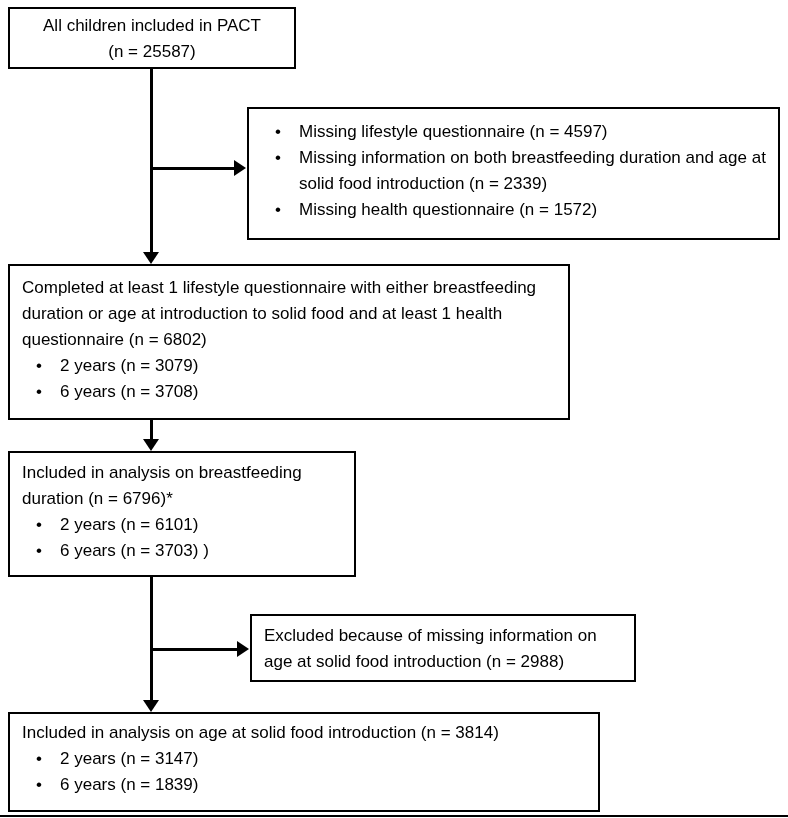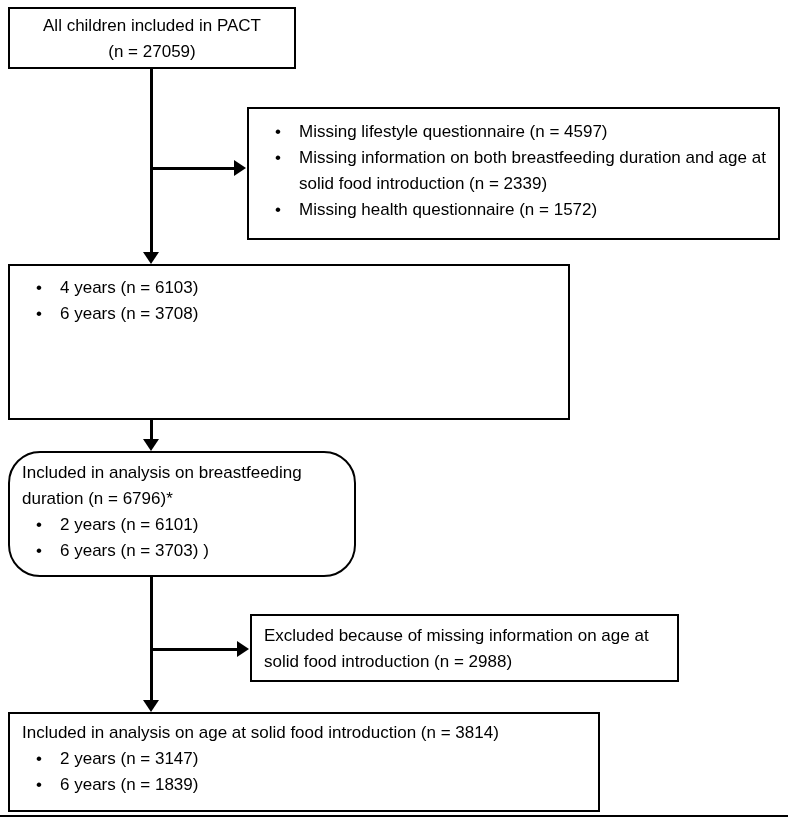--- a/index.html
+++ b/index.html
@@ -51,22 +51,22 @@
     position: absolute;
     left: 0; top: 815px;
     width: 788px; height: 2px;
     background: #000000;
   }
 
   
   .box-top           { left: 8px;   top: 7px;   width: 288px; height: 62px;  padding-top: 4px; }
   .box-excl-1        { left: 247px; top: 107px; width: 533px; height: 133px; padding: 10px 12px; }
   .box-completed     { left: 8px;   top: 264px; width: 562px; height: 156px; padding: 9px 12px; }
-  .box-breastfeed    { left: 8px;   top: 451px; width: 348px; height: 126px; padding: 7px 12px; border-radius: 32px; }
-  .box-excl-2        { left: 250px; top: 614px; width: 429px; height: 68px;  padding: 7px 12px; }
+  .box-breastfeed    { left: 8px;   top: 451px; width: 348px; height: 126px; padding: 7px 12px; }
+  .box-excl-2        { left: 250px; top: 614px; width: 386px; height: 68px;  padding: 7px 12px; }
   .box-solidfood     { left: 8px;   top: 712px; width: 592px; height: 100px; padding: 6px 12px; }
 
   
   .vline-1 { left: 150px; top: 69px;  height: 184px; }
   .arrd-1  { left: 143px; top: 252px; }
   .hline-1 { left: 151px; top: 167px; width: 84px; }
   .arrr-1  { left: 234px; top: 160px; }
 
   .vline-2 { left: 150px; top: 419px; height: 21px; }
   .arrd-2  { left: 143px; top: 439px; }
@@ -76,21 +76,21 @@
   .hline-2 { left: 151px; top: 648px; width: 87px; }
   .arrr-2  { left: 237px; top: 641px; }
 </style>
 </head>
 <body>
 
 <div class="page">
 
   <div class="box box-top">
     <div class="center">All children included in PACT</div>
-    <div class="center">(n = 27059)</div>
+    <div class="center">(n = 25587)</div>
   </div>
 
   <div class="vline vline-1"></div>
   <div class="arr-down arrd-1"></div>
   <div class="hline hline-1"></div>
   <div class="arr-right arrr-1"></div>
 
   <div class="box box-excl-1">
     <div class="li">
       <span class="dot">•</span>
@@ -100,23 +100,24 @@
       <span class="dot">•</span>
       <span class="li-text">Missing information on both breastfeeding duration and age at solid food introduction (n = 2339)</span>
     </div>
     <div class="li">
       <span class="dot">•</span>
       <span class="li-text">Missing health questionnaire (n = 1572)</span>
     </div>
   </div>
 
   <div class="box box-completed">
+    <div class="para">Completed at least 1 lifestyle questionnaire with either breastfeeding duration or age at introduction to solid food and at least 1 health questionnaire (n = 6802)</div>
     <div class="li">
       <span class="dot">•</span>
-      <span class="li-text">4 years (n = 6103)</span>
+      <span class="li-text">2 years (n = 3079)</span>
     </div>
     <div class="li">
       <span class="dot">•</span>
       <span class="li-text">6 years (n = 3708)</span>
     </div>
   </div>
 
   <div class="vline vline-2"></div>
   <div class="arr-down arrd-2"></div>
 

